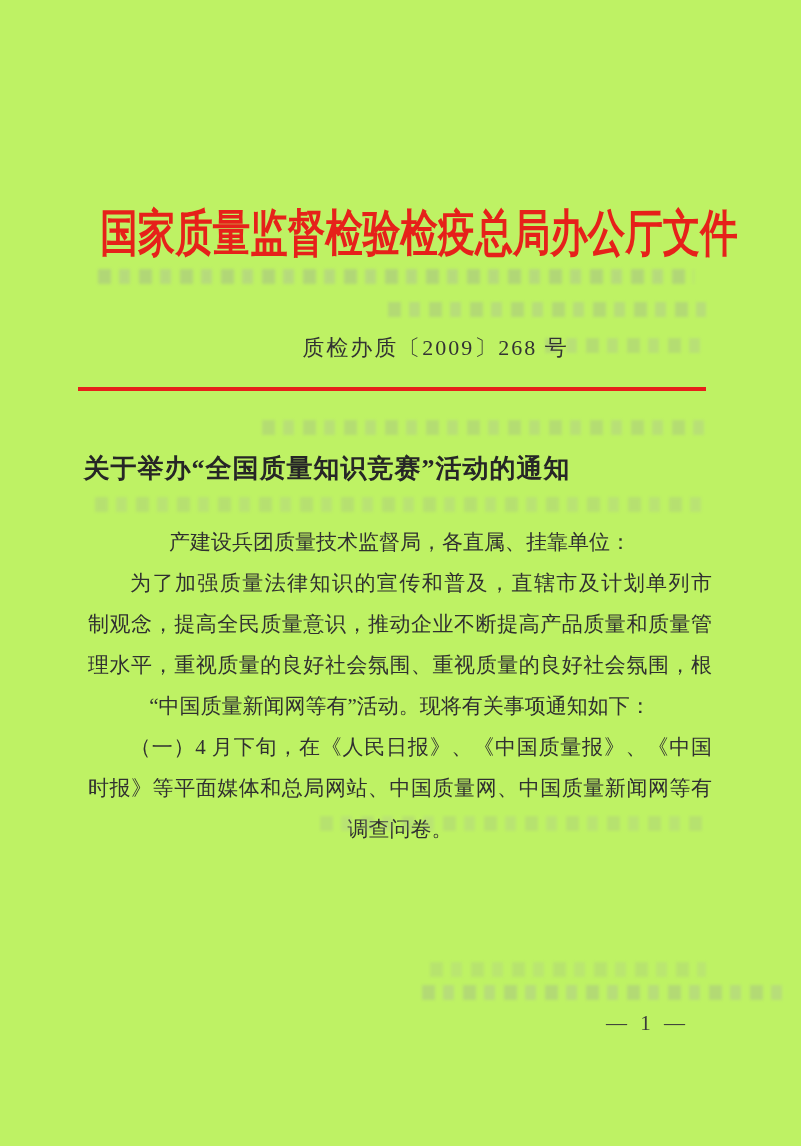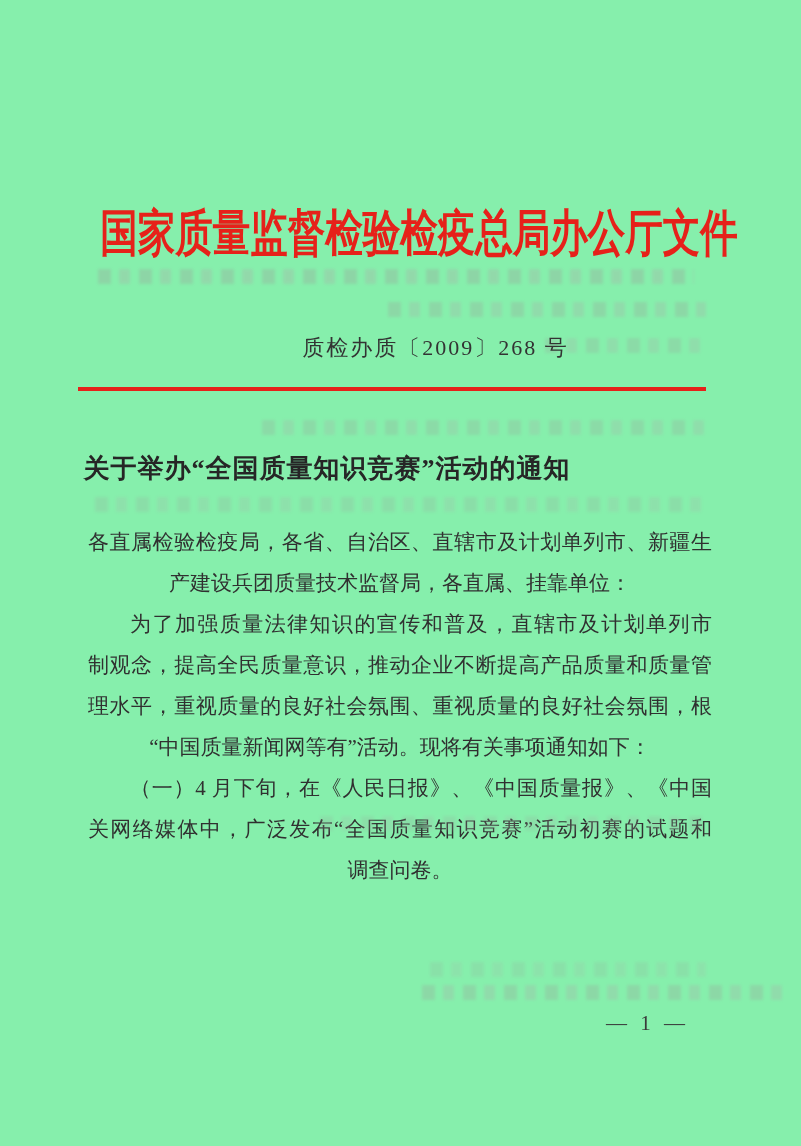--- a/index.html
+++ b/index.html
@@ -1,21 +1,21 @@
 <!DOCTYPE html>
 <html style="--accent-red: #e6211a; --ink: #303030;"><head>
 <meta charset="utf-8">
 <style>
   html, body { margin: 0; padding: 0; background: #ffffff; }
 
   .page {
     position: relative;
     width: 801px;
     height: 1146px;
-    background: #86efac;
+    background: #bef264;
     overflow: hidden;
     font-family: "Liberation Serif", "DejaVu Serif", serif;
     color: var(--ink, #2e2e2e);
   }
 
   
   .red-header {
     position: absolute;
     top: 204px;
     left: 0;
@@ -137,28 +137,27 @@
   <div class="red-rule"></div>
 
   <div class="ghost g4"></div>
 
   <div class="doc-title">关于举办“全国质量知识竞赛”活动的通知</div>
 
   <div class="ghost g5"></div>
 
   <div class="body-block">
 
-  <div class="line fill">各直属检验检疫局，各省、自治区、直辖市及计划单列市、新疆生</div>
       <div class="line">产建设兵团质量技术监督局，各直属、挂靠单位：</div>
       <div class="line indent fill">为了加强质量法律知识的宣传和普及，直辖市及计划单列市</div>
       <div class="line fill">制观念，提高全民质量意识，推动企业不断提高产品质量和质量管</div>
       <div class="line fill">理水平，重视质量的良好社会氛围、重视质量的良好社会氛围，根</div>
       <div class="line">“中国质量新闻网等有”活动。现将有关事项通知如下：</div>
       <div class="line indent fill">（一）4 月下旬，在《人民日报》、《中国质量报》、《中国国门</div>
-      <div class="line fill">关网络媒体中，广泛发布“全国质量知识竞赛”活动初赛的试题和</div>
+      <div class="line fill">时报》等平面媒体和总局网站、中国质量网、中国质量新闻网等有</div>
       <div class="line">调查问卷。</div>
     </div>
 
   <div class="ghost g6"></div>
   <div class="ghost g7"></div>
   <div class="ghost g8"></div>
 
   <div class="page-number">— 1 —</div>
 
 </div>

